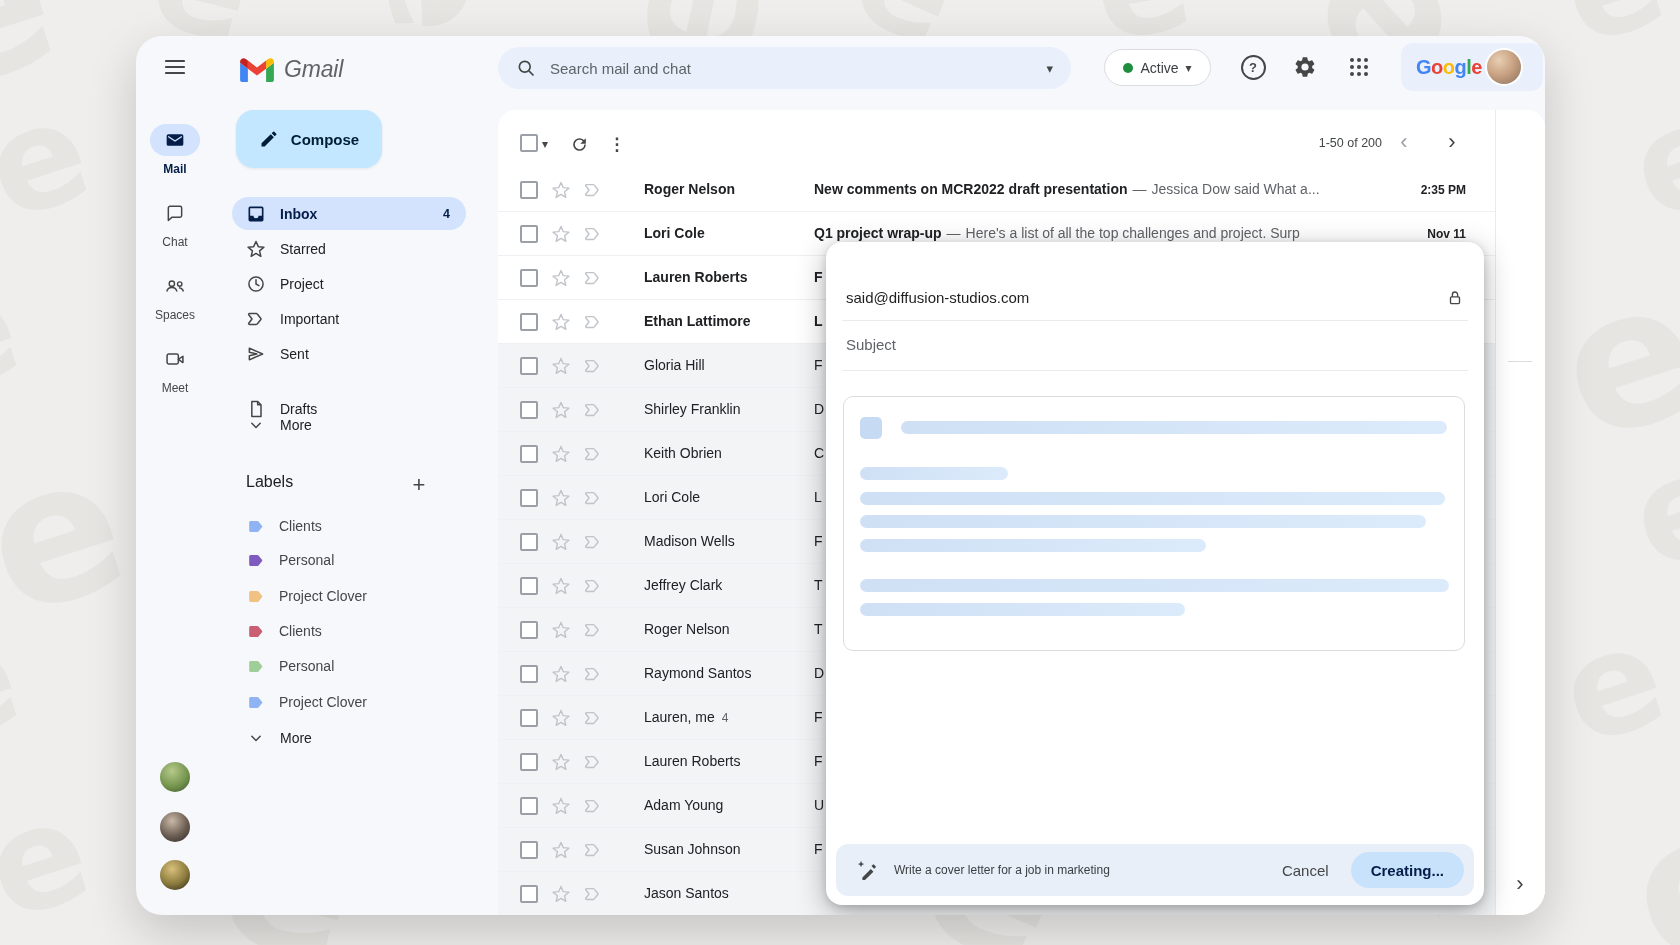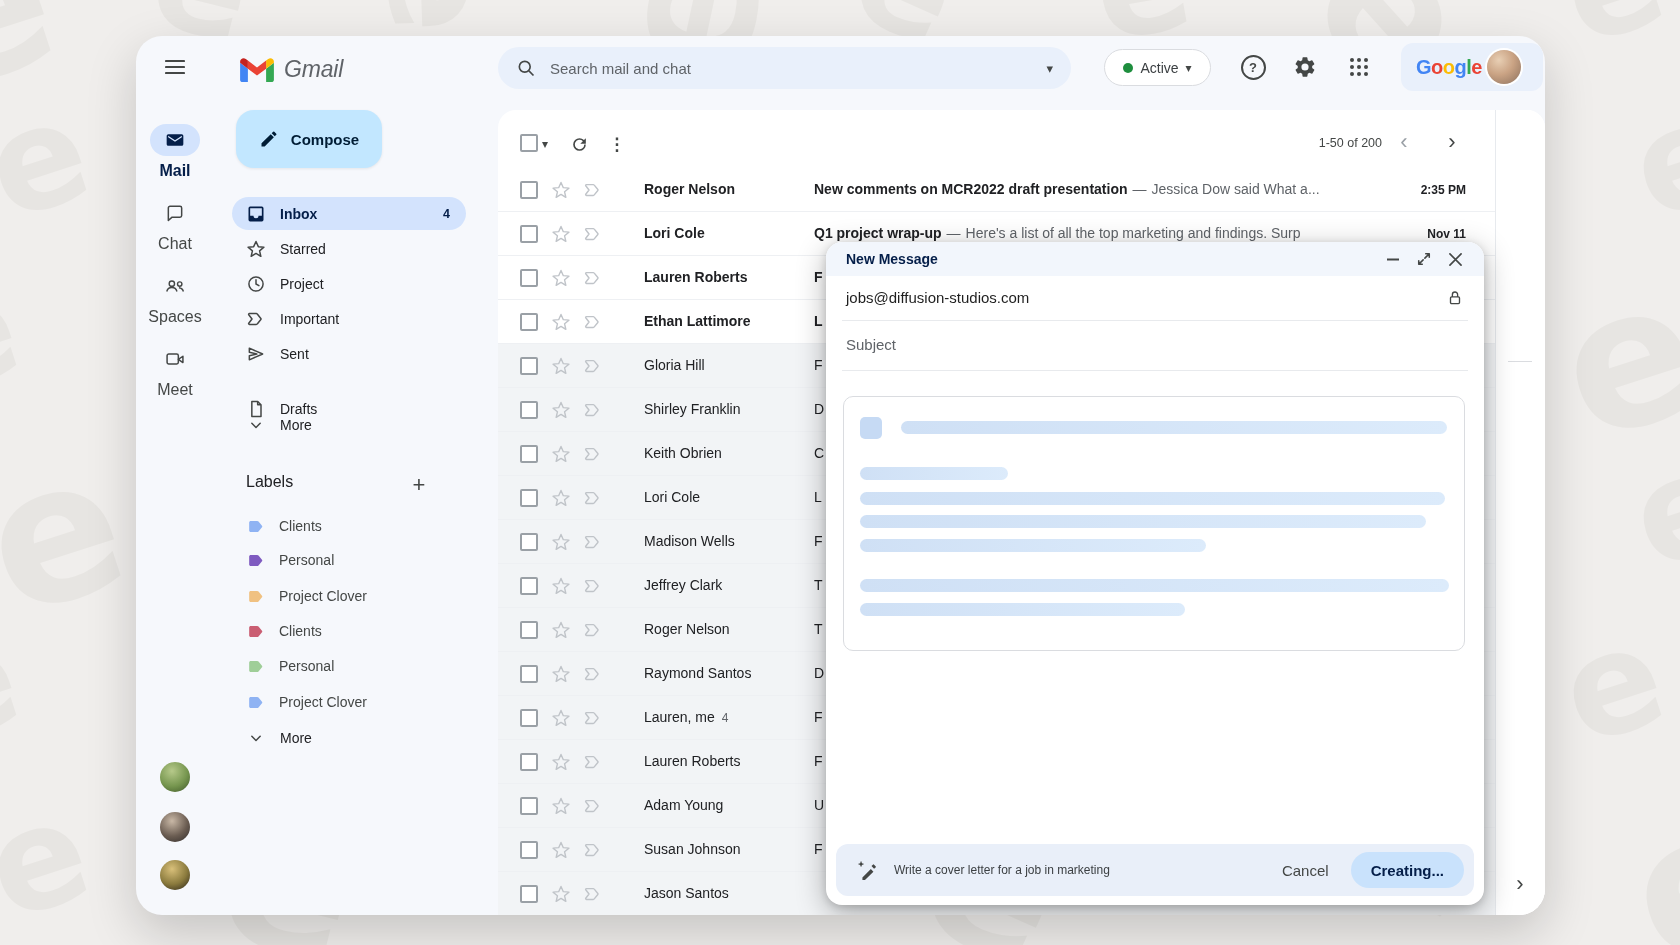--- a/index.html
+++ b/index.html
@@ -45,21 +45,21 @@
   .qmark{width:21px;height:21px;border:2px solid #444746;border-radius:50%;display:flex;align-items:center;justify-content:center;font-size:13px;font-weight:700;color:#444746;}
   .google-block{position:absolute;left:1265px;top:7px;width:142px;height:48px;background:#e9f0fb;border-radius:12px;}
   .google-word{position:absolute;left:15px;top:13px;font-size:20px;font-weight:700;letter-spacing:-0.5px;}
   .avatar-top{position:absolute;left:86px;top:7px;width:34px;height:34px;border-radius:50%;
     background:radial-gradient(circle at 35% 30%,#e8cfb4 0%,#caa384 45%,#8a6f5c 100%);box-shadow:0 0 0 2px #fff;}
 
   
   .rail-item{position:absolute;width:78px;text-align:center;cursor:pointer;}
   .rail-pill{width:50px;height:32px;border-radius:16px;margin:0 auto;display:flex;align-items:center;justify-content:center;color:#444746;}
   .rail-item.active .rail-pill{background:#d3e3fd;color:#041e49;}
-  .rail-label{margin-top:6px;font-size:16px;color:#444746;}
+  .rail-label{margin-top:6px;font-size:12px;color:#444746;}
   .rail-item.active .rail-label{color:#041e49;font-weight:700;}
 
   
   .compose-btn{
     position:absolute;left:100px;top:74px;width:146px;height:58px;border-radius:18px;background:#c2e7ff;
     display:flex;align-items:center;justify-content:center;gap:12px;cursor:pointer;
     font-size:15px;font-weight:600;color:#001d35;box-shadow:0 1px 3px rgba(0,0,0,.08);
   }
   .nav-item{
     position:absolute;left:96px;width:234px;height:33px;border-radius:17px;display:flex;align-items:center;
@@ -504,21 +504,21 @@
       <svg width="20" height="20" viewBox="0 0 24 24" fill="none" stroke="currentColor" stroke-width="1.7" stroke-linejoin="round">
             <path d="M12 17.3 6.2 20.8l1.5-6.6L2.5 9.8l6.7-.6L12 3l2.8 6.2 6.7.6-5.2 4.4 1.5 6.6z"></path>
           </svg>
     </span>
     <span class="ic imp">
       <svg width="20" height="20" viewBox="0 0 24 24" fill="none" stroke="currentColor" stroke-width="1.7" stroke-linejoin="round">
             <path d="M4 5.5h8.3c.5 0 .9.2 1.2.6l4.3 5.3c.3.4.3.9 0 1.2l-4.3 5.3c-.3.4-.7.6-1.2.6H4c-.7 0-1.1-.8-.7-1.4L7.2 12 3.3 6.9c-.4-.6 0-1.4.7-1.4z"></path>
           </svg>
     </span>
     <span class="sender"><b class="sname" style="font-weight:inherit">Lori Cole</b></span>
-    <span class="subjline"><b class="subj">Q1 project wrap-up</b><span class="sep">—</span><span class="snip">Here's a list of all the top marketing and findings. Surp</span></span>
+    <span class="subjline"><b class="subj">Q1 project wrap-up</b><span class="sep">—</span><span class="snip">Here's a list of all the top challenges and project. Surp</span></span>
     <span class="date">Nov 11</span>
   </div>
       <div class="row unread">
     <span class="cb"></span>
     <span class="ic star">
       <svg width="20" height="20" viewBox="0 0 24 24" fill="none" stroke="currentColor" stroke-width="1.7" stroke-linejoin="round">
             <path d="M12 17.3 6.2 20.8l1.5-6.6L2.5 9.8l6.7-.6L12 3l2.8 6.2 6.7.6-5.2 4.4 1.5 6.6z"></path>
           </svg>
     </span>
     <span class="ic imp">
@@ -778,40 +778,22 @@
   <div class="sp-div"></div>
   <div class="sp-btn sp-addons">
     <svg width="22" height="22" viewBox="0 0 24 24" fill="none" stroke="currentColor" stroke-width="1.8" stroke-linejoin="round">
         <path d="M12 2.5l2.3 3 3.8-.5.5 3.8 3 2.2-3 2.3.5 3.8-3.8.5-2.3 3-2.3-3-3.8-.5.5-3.8-3-2.3 3-2.2-.5-3.8 3.8.5z"></path>
       </svg>
   </div>
   <div class="sp-btn sp-plus">+</div>
   <div class="sp-collapse">›</div>
 
   <div class="compose">
-    <div class="cmp-header">
-      <span class="cmp-title">New Message</span>
-      <span class="iconbtn cmp-btn cmp-min">
-        <svg width="14" height="14" viewBox="0 0 14 14">
-            <line x1="1" y1="7.5" x2="13" y2="7.5" stroke="currentColor" stroke-width="2"></line>
-          </svg>
-      </span>
-      <span class="iconbtn cmp-btn cmp-exp">
-        <svg width="14" height="14" viewBox="0 0 16 16" fill="none" stroke="currentColor" stroke-width="1.8" stroke-linecap="round" stroke-linejoin="round">
-            <path d="M2 14l5-5M2 14v-4M2 14h4M14 2L9 7M14 2v4M14 2h-4"></path>
-          </svg>
-      </span>
-      <span class="iconbtn cmp-btn cmp-close">
-        <svg width="13" height="13" viewBox="0 0 14 14" stroke="currentColor" stroke-width="1.8" stroke-linecap="round">
-            <path d="M1 1l12 12M13 1L1 13"></path>
-          </svg>
-      </span>
-    </div>
-
-    <div class="cmp-to">jobs@diffusion-studios.com</div>
+
+    <div class="cmp-to">said@diffusion-studios.com</div>
     <span class="cmp-lock">
       <svg width="18" height="18" viewBox="0 0 24 24" fill="none" stroke="currentColor" stroke-width="1.8">
           <rect x="6" y="10.5" width="12" height="9" rx="1.5"></rect>
           <path d="M8.5 10.5V7.5a3.5 3.5 0 0 1 7 0v3"></path>
         </svg>
     </span>
     <div class="cmp-div" style="top:78px"></div>
     <div class="cmp-subject">Subject</div>
     <div class="cmp-div" style="top:128px"></div>
 

